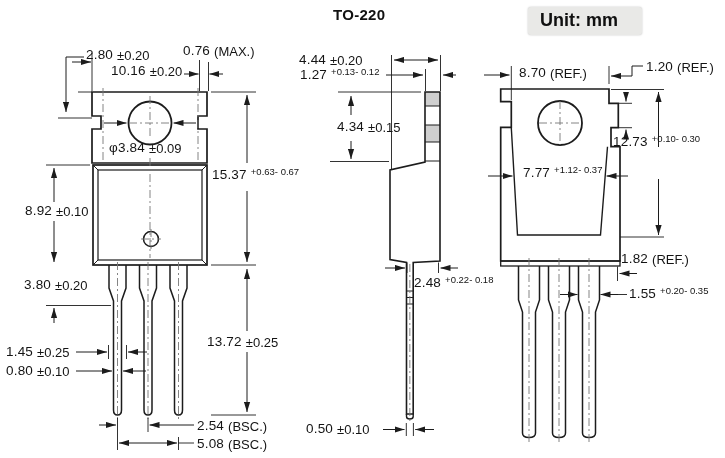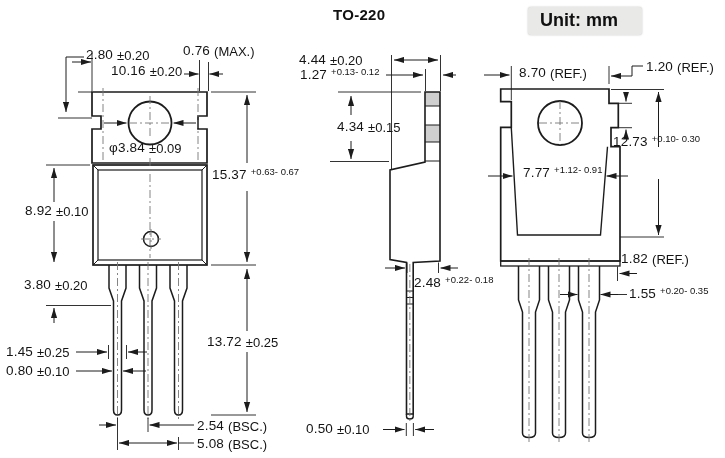--- a/index.html
+++ b/index.html
@@ -252,21 +252,21 @@
       <span class="t">(REF.)</span>
     </div>
   <div class="dim" style="left:646px;top:59px">
     <span class="v">1.20</span>
       <span class="t">(REF.)</span>
     </div>
   <div class="dim" style="left:523px;top:165px">
     <span class="v">7.77</span>
     <span class="st">
         <span>+1.12</span>
-        <span>- 0.91</span>
+        <span>- 0.37</span>
       </span>
     </div>
   <div class="dim" style="left:613px;top:134px">
     <span class="v">12.73</span>
     <span class="st">
         <span>+0.10</span>
         <span>- 0.30</span>
       </span>
     </div>
   <div class="dim" style="left:621px;top:251px">

